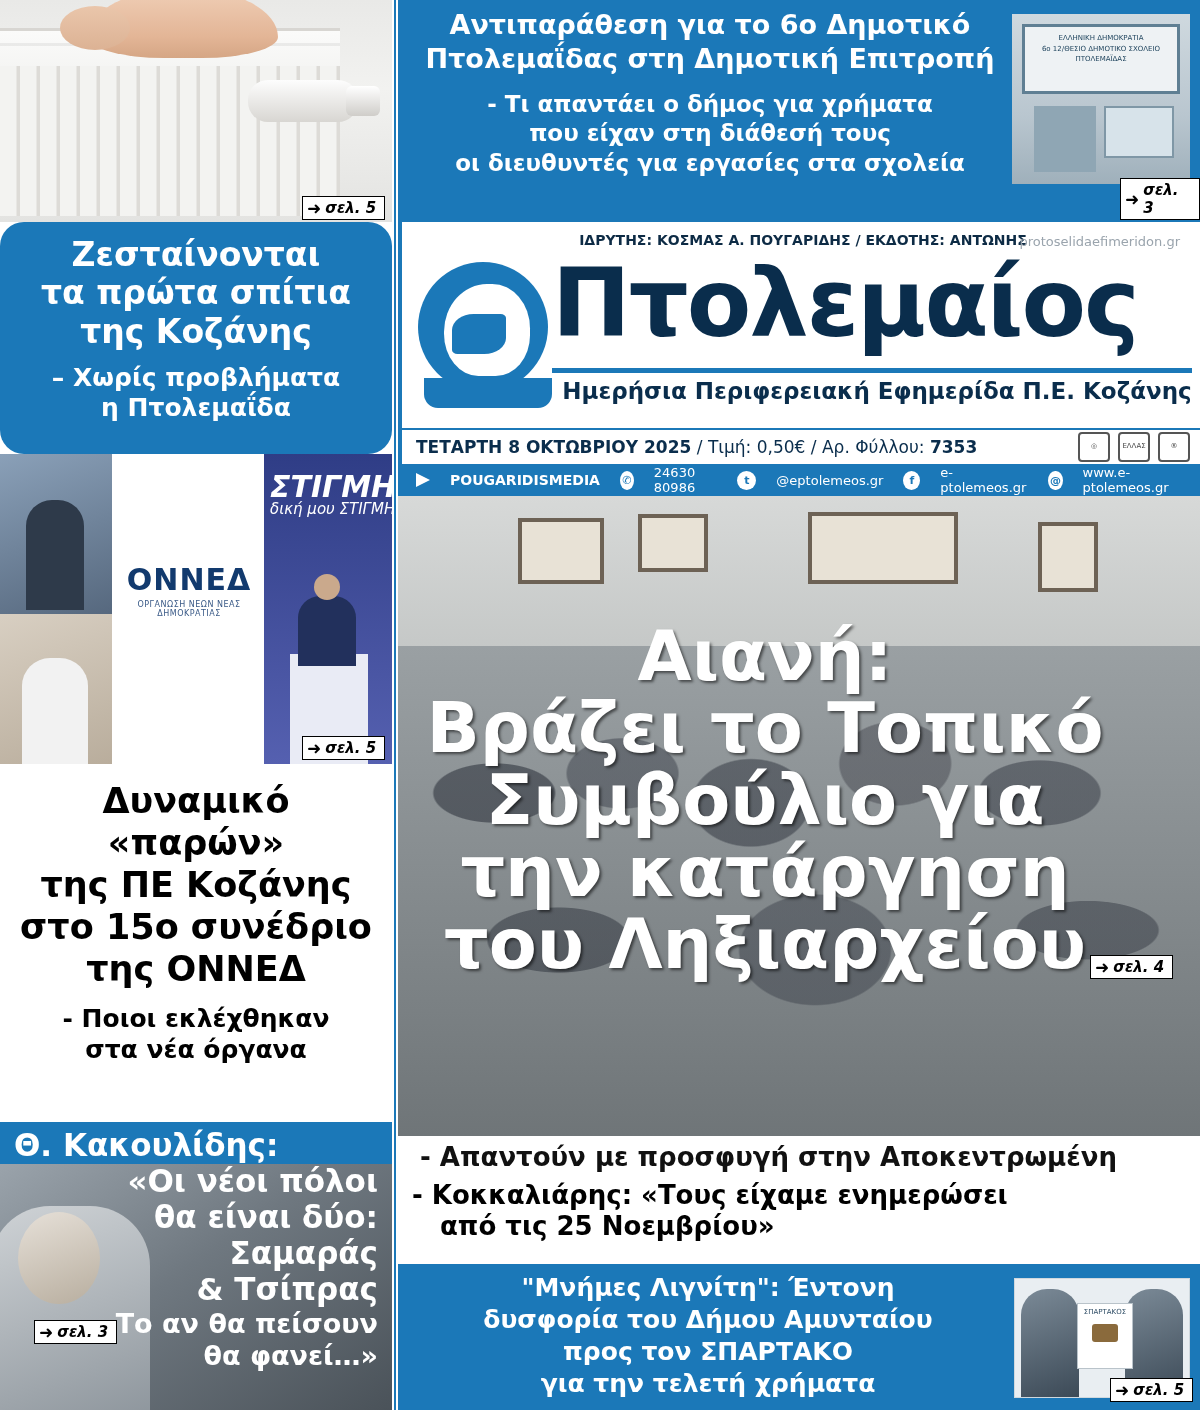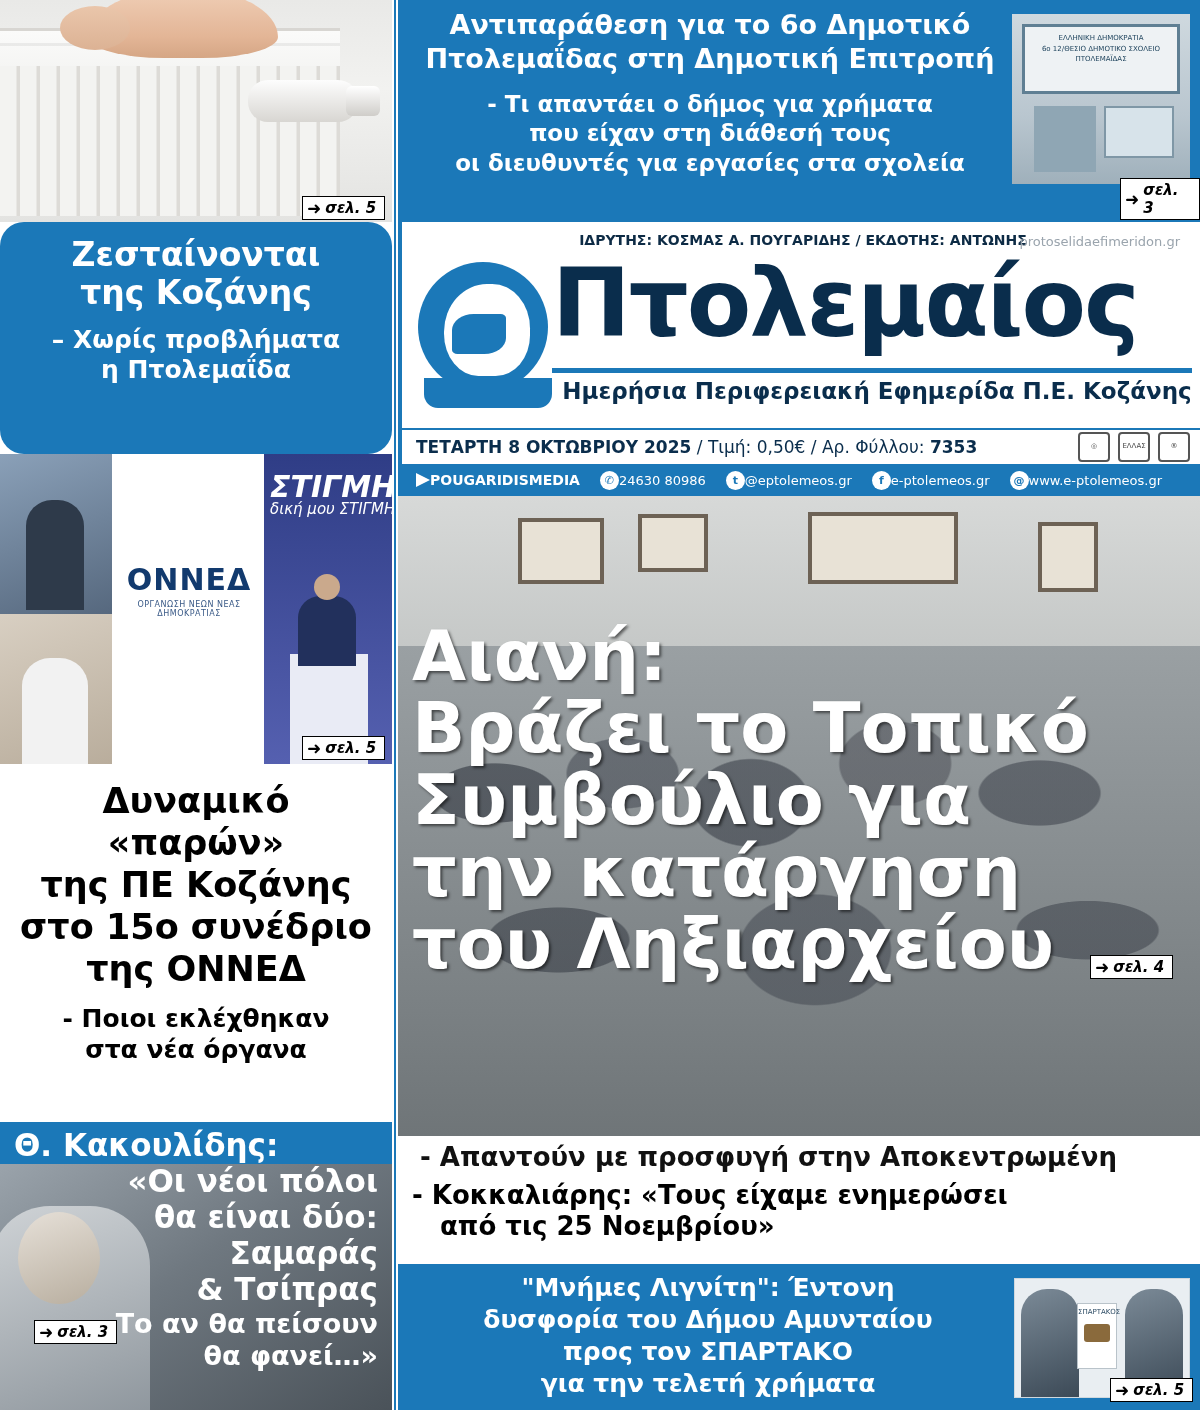--- a/index.html
+++ b/index.html
@@ -268,21 +268,21 @@
   .stamps { margin-left:auto; display:flex; gap:8px; }
   .stamp { width:32px; height:30px; border:2px solid #555; border-radius:4px;
            font-size:7px; color:#444; display:flex; align-items:center;
            justify-content:center; text-align:center; line-height:1.1;}
 
   .social-bar {
     position:absolute; left:398px; top:464px; width:802px; height:32px;
     background:#1b78b8; color:#fff; display:flex; align-items:center;
     font-size:13px; gap:0; padding: 0 8px;
   }
-  .social-bar .cell { display:flex; align-items:center; gap:0; padding: 0 10px; }
+  .social-bar .cell { display:flex; align-items:center; gap:20px; padding: 0 10px; }
   .ico-circle {
     width:19px; height:19px; border-radius:50%; background:#fff; color:#1b78b8;
     font-size:11px; display:flex; align-items:center; justify-content:center;
     font-weight:bold;
   }
   .pg-logo { display:flex; align-items:center; gap:5px; font-weight:bold; font-size:14px;}
   .pg-logo .tri {
     width:0;height:0;border-left:14px solid #fff;border-top:7px solid transparent;
     border-bottom:7px solid transparent;
   }
@@ -312,20 +312,21 @@
       radial-gradient(ellipse at 52% 62%, rgba(55,60,70,.45) 0 75px, transparent 77px),
       radial-gradient(ellipse at 86% 58%, rgba(45,50,60,.45) 0 70px, transparent 72px),
       linear-gradient(180deg,#9aa0a3,#6f7578);
   }
   .headline-overlay {
     position:absolute; left:398px; top:620px; width:720px;
     padding-left: 14px;
     color:#ffffff;
     font-size: 70px; font-weight:bold; line-height:1.03;
     text-shadow: 2px 2px 3px rgba(0,0,0,0.55);
+    text-align: center;
   }
   .headline-overlay .ln { display:block; white-space:nowrap; }
 
   .sub-bullets {
     position:absolute; left:398px; top:1136px; width:802px; height:128px;
     background:#ffffff; padding: 6px 10px 0 14px;
   }
   .sub-bullets .b {
     font-size: 26px; font-weight:bold; color:#111; line-height:1.22; margin-bottom:6px;margin-left:8px;
   }
@@ -341,21 +342,21 @@
     position:absolute; right:10px; top:14px; width:176px; height:120px;
     background:#e9eef2; overflow:hidden; border:1px solid #cfd8de;
   }
   .bt-photo .p1, .bt-photo .p2 {
     position:absolute; top:10px; width:58px; height:108px;
     border-radius: 26px 26px 0 0;
   }
   .bt-photo .p1 { left:6px; background: linear-gradient(160deg,#7b8a97,#3c4a57); }
   .bt-photo .p2 { right:6px; background: linear-gradient(160deg,#7b8a97,#3c4a57); }
   .bt-photo .logo {
-    position:absolute; left:62px; top:24px; width:40px; height:66px; background:#fff;
+    position:absolute; left:62px; top:24px; width:56px; height:66px; background:#fff;
     border:1px solid #b9c3ca; font-size:7px; color:#2b4a63; text-align:center; padding-top:4px;
   }
   .bt-photo .logo .hammer {
     width:26px;height:18px;margin:8px auto 0;background:#8a6a3c;border-radius:3px;
   }
 
   
   .vdiv {
     position:absolute; left:394px; top:0; width:2px; height:1410px; background:#1b78b8;
   }
@@ -375,20 +376,21 @@
       <div class="hand"></div>
     </div>
     <div class="sel-badge" style="left:302px; top:196px;">
       <span class="arrow">➜</span>
       <span>σελ. 5</span>
     </div>
 
     <div class="left-head1">
       <div class="h">
         <div>Ζεσταίνονται</div>
+        <div>τα πρώτα σπίτια</div>
         <div>της Κοζάνης</div>
       </div>
       <div class="sub">
         <div>– Χωρίς προβλήματα</div>
         <div>η Πτολεμαΐδα</div>
       </div>
     </div>
 
     <div class="photo-onned">
       <div class="on-left-top"></div>

